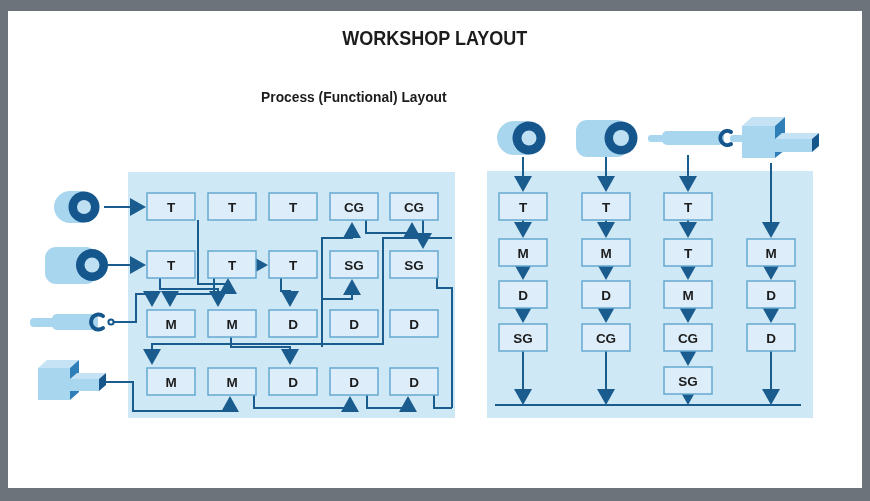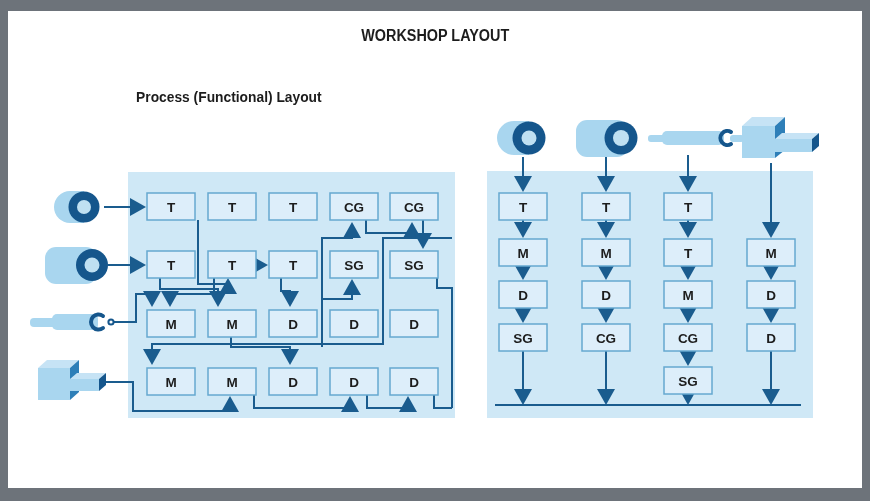--- a/index.html
+++ b/index.html
@@ -1,21 +1,21 @@
 <!DOCTYPE html>
 <html><head>
 <meta charset="utf-8">
 <style>
   html,body{margin:0;padding:0;background:#9aa0a6;font-family:"Liberation Sans",sans-serif;}
   .frame{position:relative;width:870px;height:501px;background:#6d737a;overflow:hidden;}
   .canvas{position:absolute;left:8px;top:11px;right:8px;bottom:13px;background:#ffffff;}
   .main-title{position:absolute;left:0;top:27px;width:870px;text-align:center;
-    font-weight:bold;font-size:16px;color:#1c1c1c;letter-spacing:0px;}
+    font-weight:bold;font-size:20px;color:#1c1c1c;letter-spacing:0px;}
   .main-title span{display:inline-block;transform:scaleX(.9);}
-  .sub-title{position:absolute;top:88px;text-align:left;font-weight:bold;font-size:15px;color:#1c1c1c;}
+  .sub-title{position:absolute;top:88px;text-align:right;font-weight:bold;font-size:15px;color:#1c1c1c;}
   .sub-title span{display:inline-block;transform:scaleX(.92);}
   .sub-process{left:128px;width:327px;}
   .sub-group{left:487px;width:326px;}
   svg{position:absolute;left:0;top:0;}
   svg text{font-family:"Liberation Sans",sans-serif;font-weight:bold;font-size:13.5px;fill:#1c1c1c;}
 </style>
 </head>
 <body>
 
 <div class="frame">

